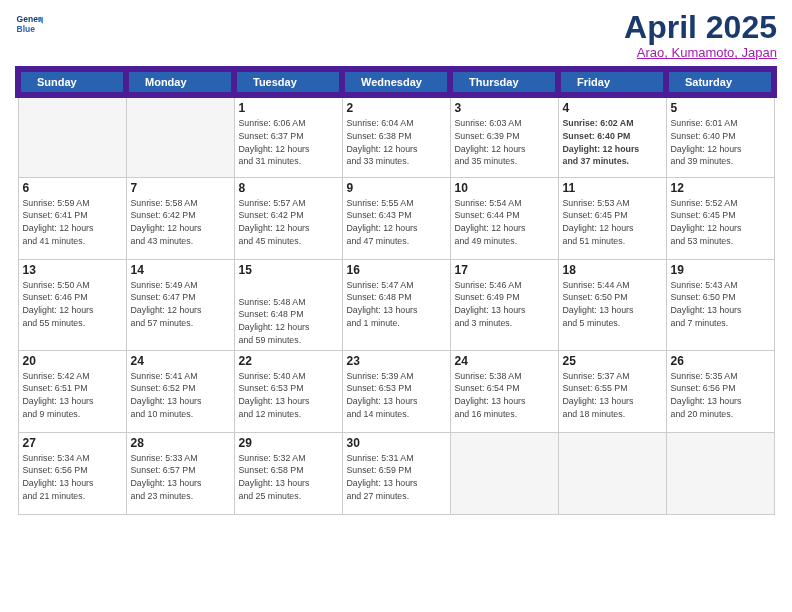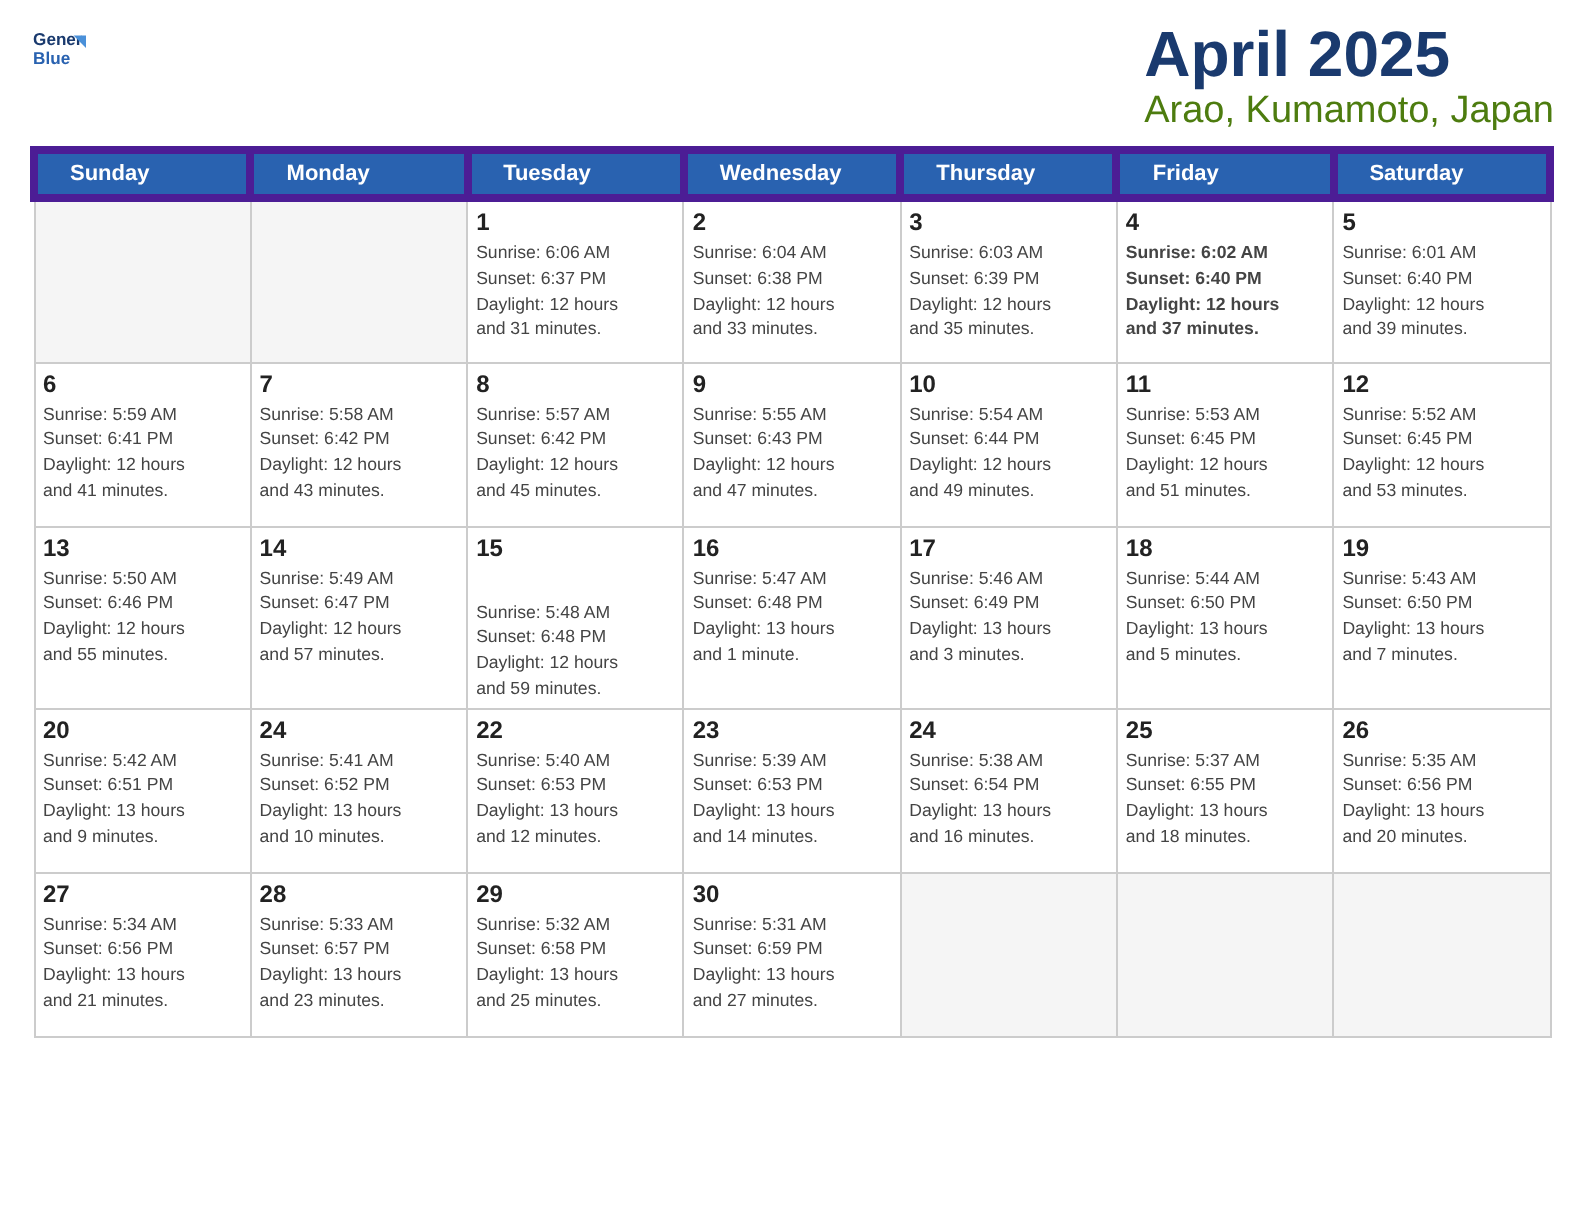--- a/index.html
+++ b/index.html
@@ -24,45 +24,46 @@
     .logo {
       display: flex;
       align-items: center;
       gap: 4px;
     }
     .logo-icon {
       width: 28px;
       height: 28px;
     }
     .title-block {
-      text-align: left;
+      text-align: right;
     }
     .calendar-title {
       font-size: 32px;
       font-weight: bold;
       color: #1a3a6e;
       line-height: 1.1;
     }
     .calendar-subtitle {
-      font-size: 19px;
-      color: #4d7c0f;
+      font-size: 13px;
+      color: #a21caf;
+      text-decoration: underline;
     }
     .calendar-table {
       width: 100%;
       border-collapse: collapse;
       table-layout: fixed;
     }
     .calendar-table th {
       background: #2962b0;
       color: #fff;
       font-size: 11px;
       font-weight: bold;
       padding: 4px 16px;
       text-align: left;
-      border: 4px solid #4c1d95;
+      border: 6px solid #4c1d95;
     }
     .calendar-table td {
       border: 1px solid #ccc;
       vertical-align: top;
       padding: 3px 4px;
       height: 82px;
       font-size: 9.5px;
       color: #333;
       background: #fff;
     }

